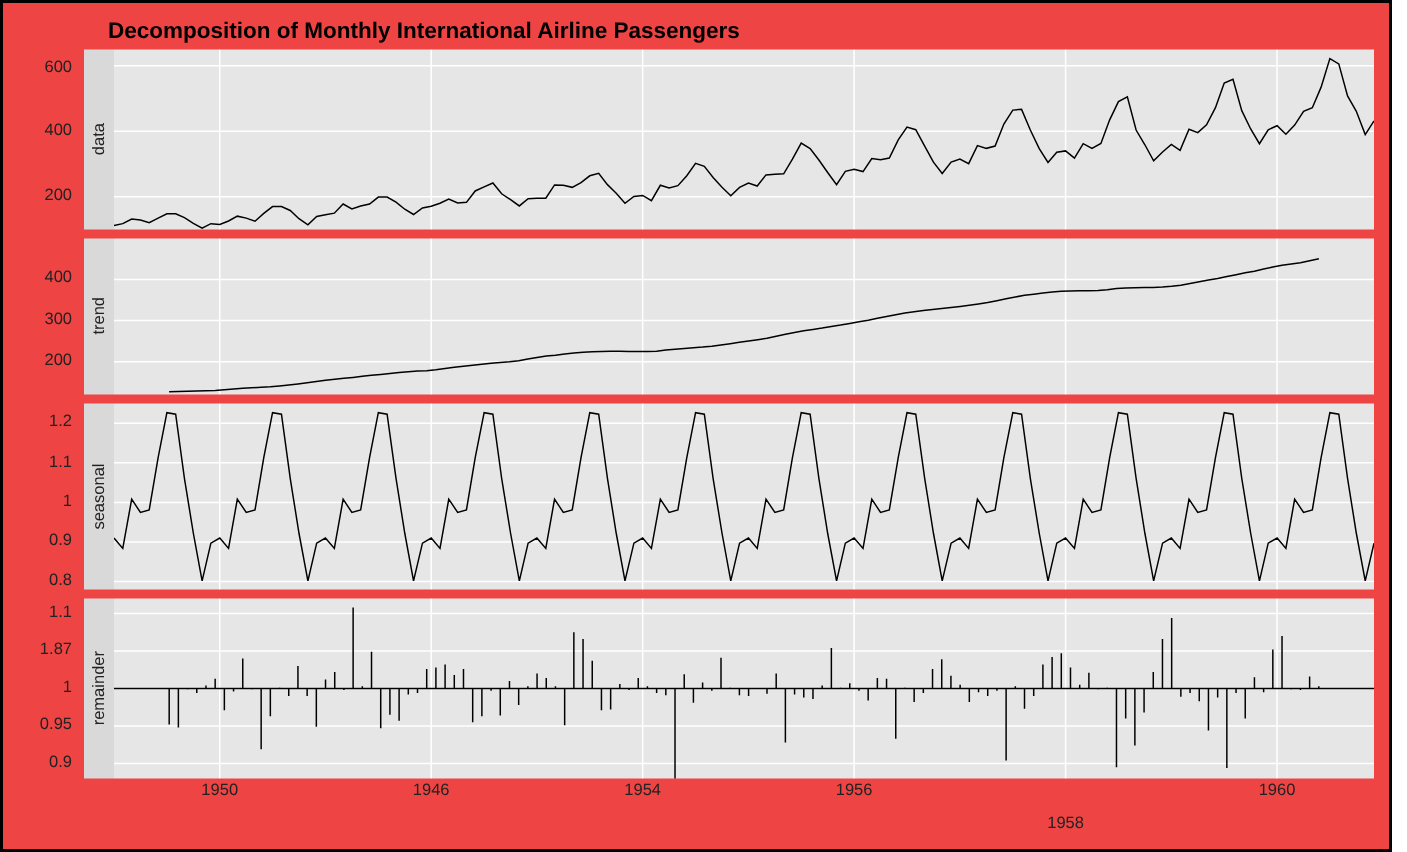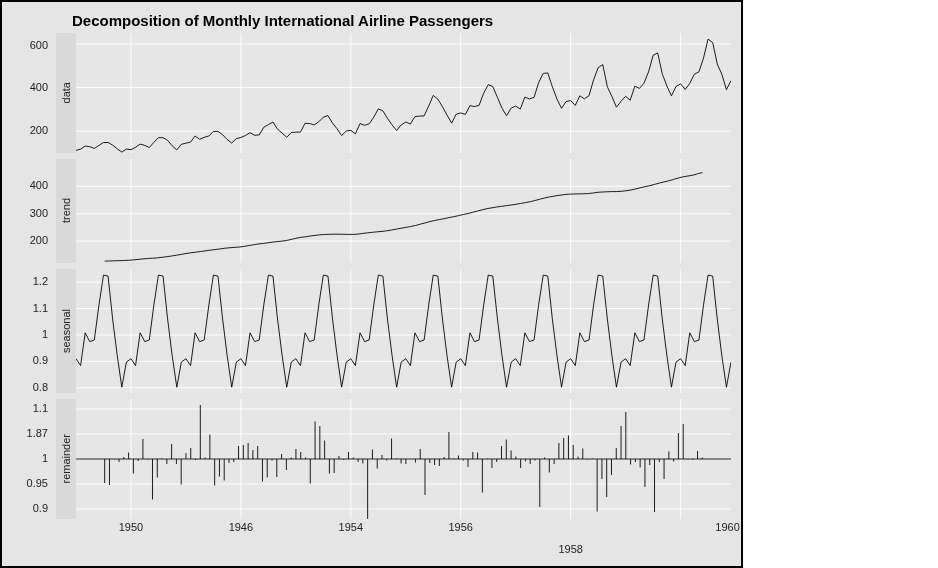--- a/index.html
+++ b/index.html
@@ -2,26 +2,26 @@
 <html><head>
 <meta charset="utf-8">
 <style>
   body {
     margin: 0;
     padding: 0;
     font-family: Arial, Helvetica, sans-serif;
     background: #fff;
   }
   .figure {
-    width: 743px;
+    width: 928px;
     height: 568px;
     box-sizing: border-box;
     border: 2px solid #000;
     position: relative;
-    background: #e5e5e5;
+    background: #ef4444;
     padding: 8px 10px 20px 10px;
   }
   .title {
     font-size: 15px;
     font-weight: bold;
     margin: 2px 0 4px 60px;
   }
   .panels {
     display: flex;
     flex-direction: column;
@@ -334,16 +334,16 @@
       </div>
     </div>
   <div class="xaxis-row">
     <div class="xaxis-pad"></div>
     <div class="xaxis-ticks" id="xaxis-ticks">
         <div class="xtick" style="left: 8.39137%;">1950</div>
         <div class="xtick" style="left: 25.1741%;">1946</div>
         <div class="xtick" style="left: 41.9569%;">1954</div>
         <div class="xtick" style="left: 58.7396%;">1956</div>
         <div class="xtick" style="left: 75.5224%; margin-top: 22px;">1958</div>
-        <div class="xtick" style="left: 92.3051%; margin-left: 47px;">1960</div>
+        <div class="xtick" style="left: 92.3051%;">1960</div>
       </div>
   </div>
 </div>
 
 </body></html>

